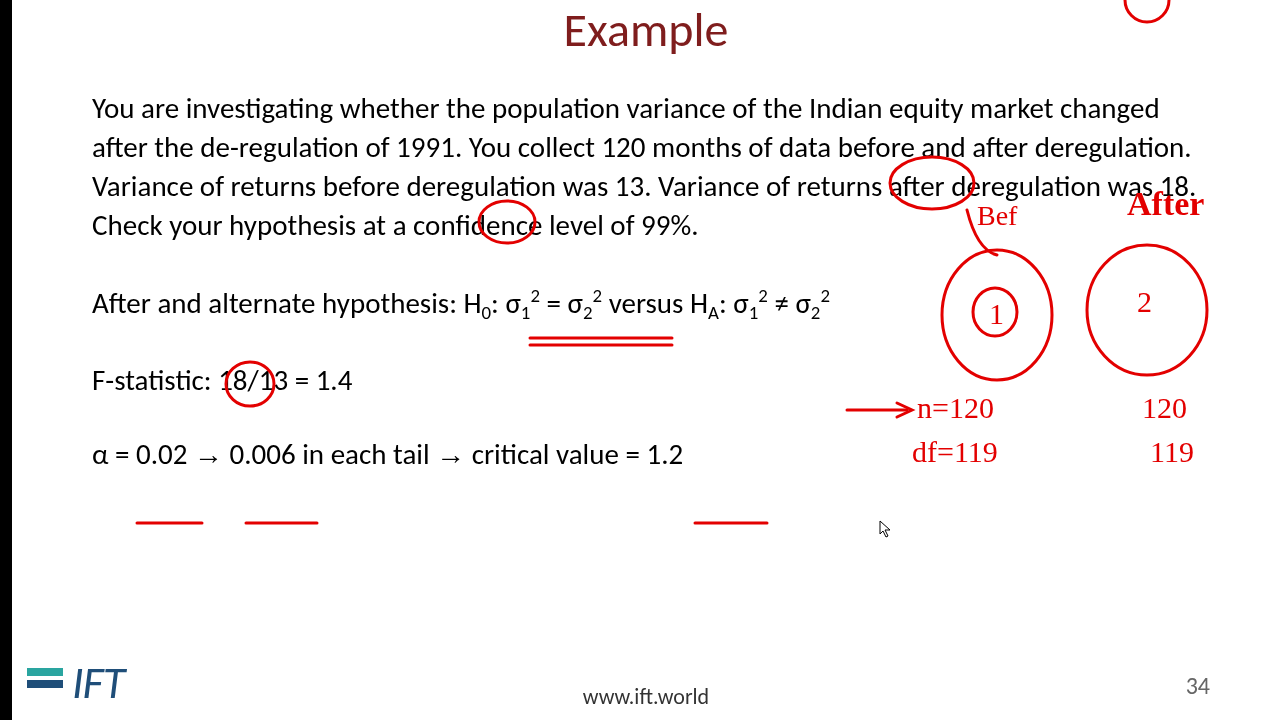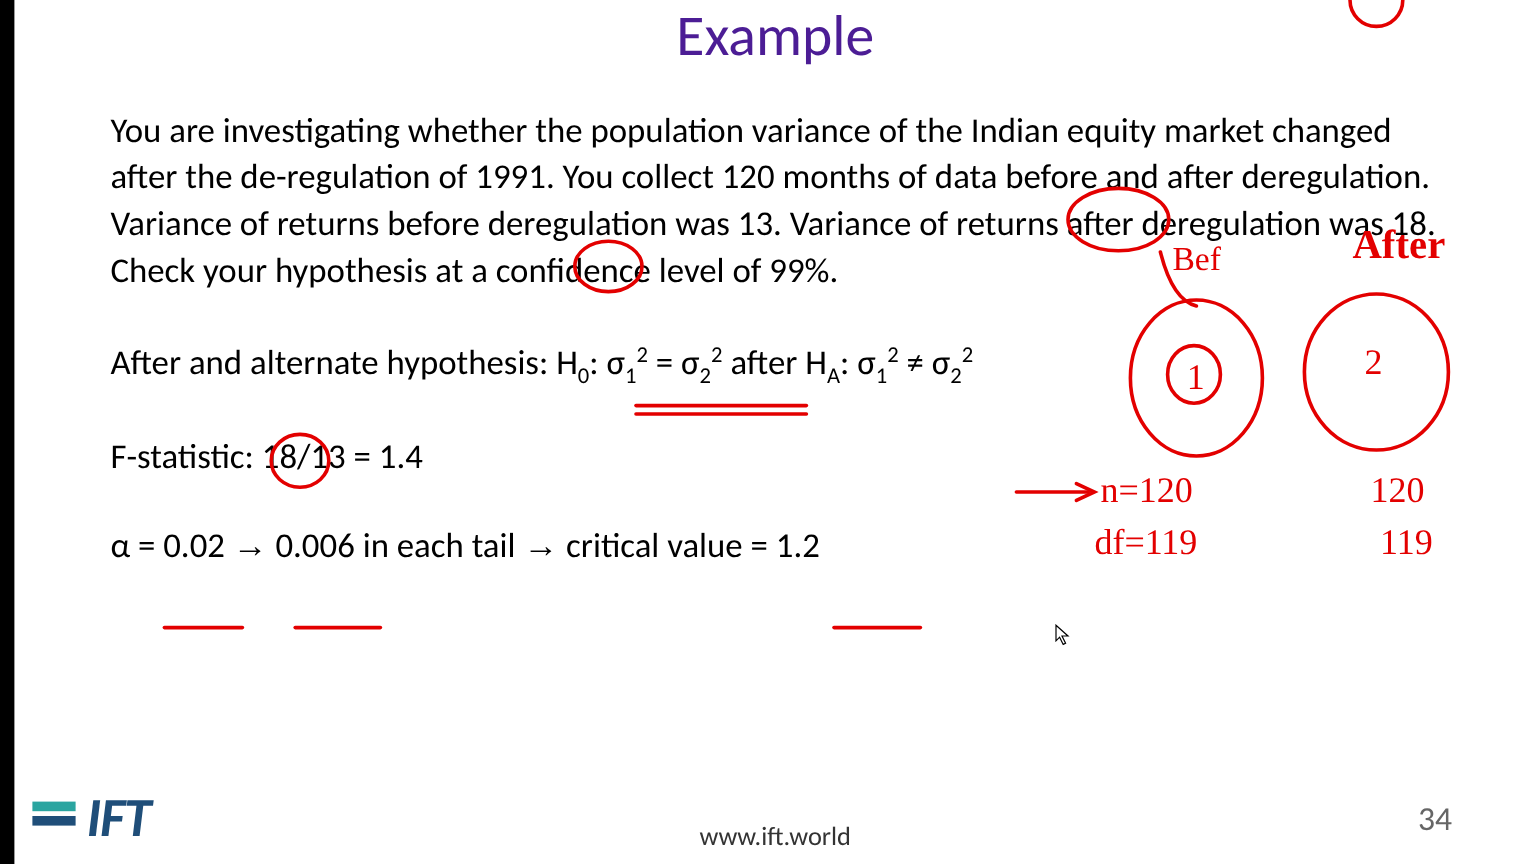--- a/index.html
+++ b/index.html
@@ -8,21 +8,21 @@
       height: 720px;
       background: #fff;
       font-family: Calibri, Arial, sans-serif;
       position: relative;
       overflow: hidden;
       border-left: 12px solid #000;
     }
     .title {
       text-align: center;
       font-size: 48px;
-      color: #4c1d95;
+      color: #7f1d1d;
       margin-top: 0;
       font-weight: 400;
     }
     .content {
       padding: 0 80px;
       margin-top: 30px;
     }
     .problem {
       font-size: 29px;
       color: #000;
@@ -43,31 +43,31 @@
       left: 50%;
       transform: translateX(-50%);
       font-size: 22px;
       color: #333;
       margin-top: 47px;
     }
     .page-num {
       position: absolute;
       bottom: 20px;
       right: 70px;
-      font-size: 28px;
+      font-size: 24px;
       color: #666;
     }
     .logo {
       position: absolute;
       bottom: 10px;
       left: 20px;
     }
     .logo-text {
       font-size: 46px;
-      font-weight: 700;
+      font-weight: 400;
       font-style: italic;
       color: #1f4e79;
       letter-spacing: -1px;
       position: relative;
     }
     .logo-bars {
       position: absolute;
       left: -5px;
       top: 14px;
     }
@@ -94,21 +94,21 @@
   </style>
 </head>
 <body>
 
 <h1 class="title">Example</h1>
 
 <div class="content">
   <p class="problem">You are investigating whether the population variance of the Indian equity market changed after the de-regulation of 1991.  You collect 120 months of data before and after deregulation.  Variance of returns before deregulation was 13.  Variance of returns after deregulation was 18. Check your hypothesis at a confidence level of 99%.</p>
 
   <p class="line">
-    <span>After and alternate hypothesis: </span><span>H</span><sub>0</sub>: <span>σ</span><sub>1</sub><sup>2</sup><span> = </span><span>σ</span><sub>2</sub><sup>2</sup><span> after H</span><sub>A</sub>: <span>σ</span><sub>1</sub><sup>2</sup><span> ≠ </span><span>σ</span><sub>2</sub><sup>2</sup>
+    <span>After and alternate hypothesis: </span><span>H</span><sub>0</sub>: <span>σ</span><sub>1</sub><sup>2</sup><span> = </span><span>σ</span><sub>2</sub><sup>2</sup><span> versus H</span><sub>A</sub>: <span>σ</span><sub>1</sub><sup>2</sup><span> ≠ </span><span>σ</span><sub>2</sub><sup>2</sup>
   </p>
 
   <p class="line">
     <span>F-statistic: </span><span>18/13 = 1.4</span>
   </p>
 
   <p class="line">
     <span>α = 0.02 </span><span class="arrow">→</span><span> 0.006 in each tail </span><span class="arrow">→</span><span> critical value = 1.2</span>
   </p>
 </div>

